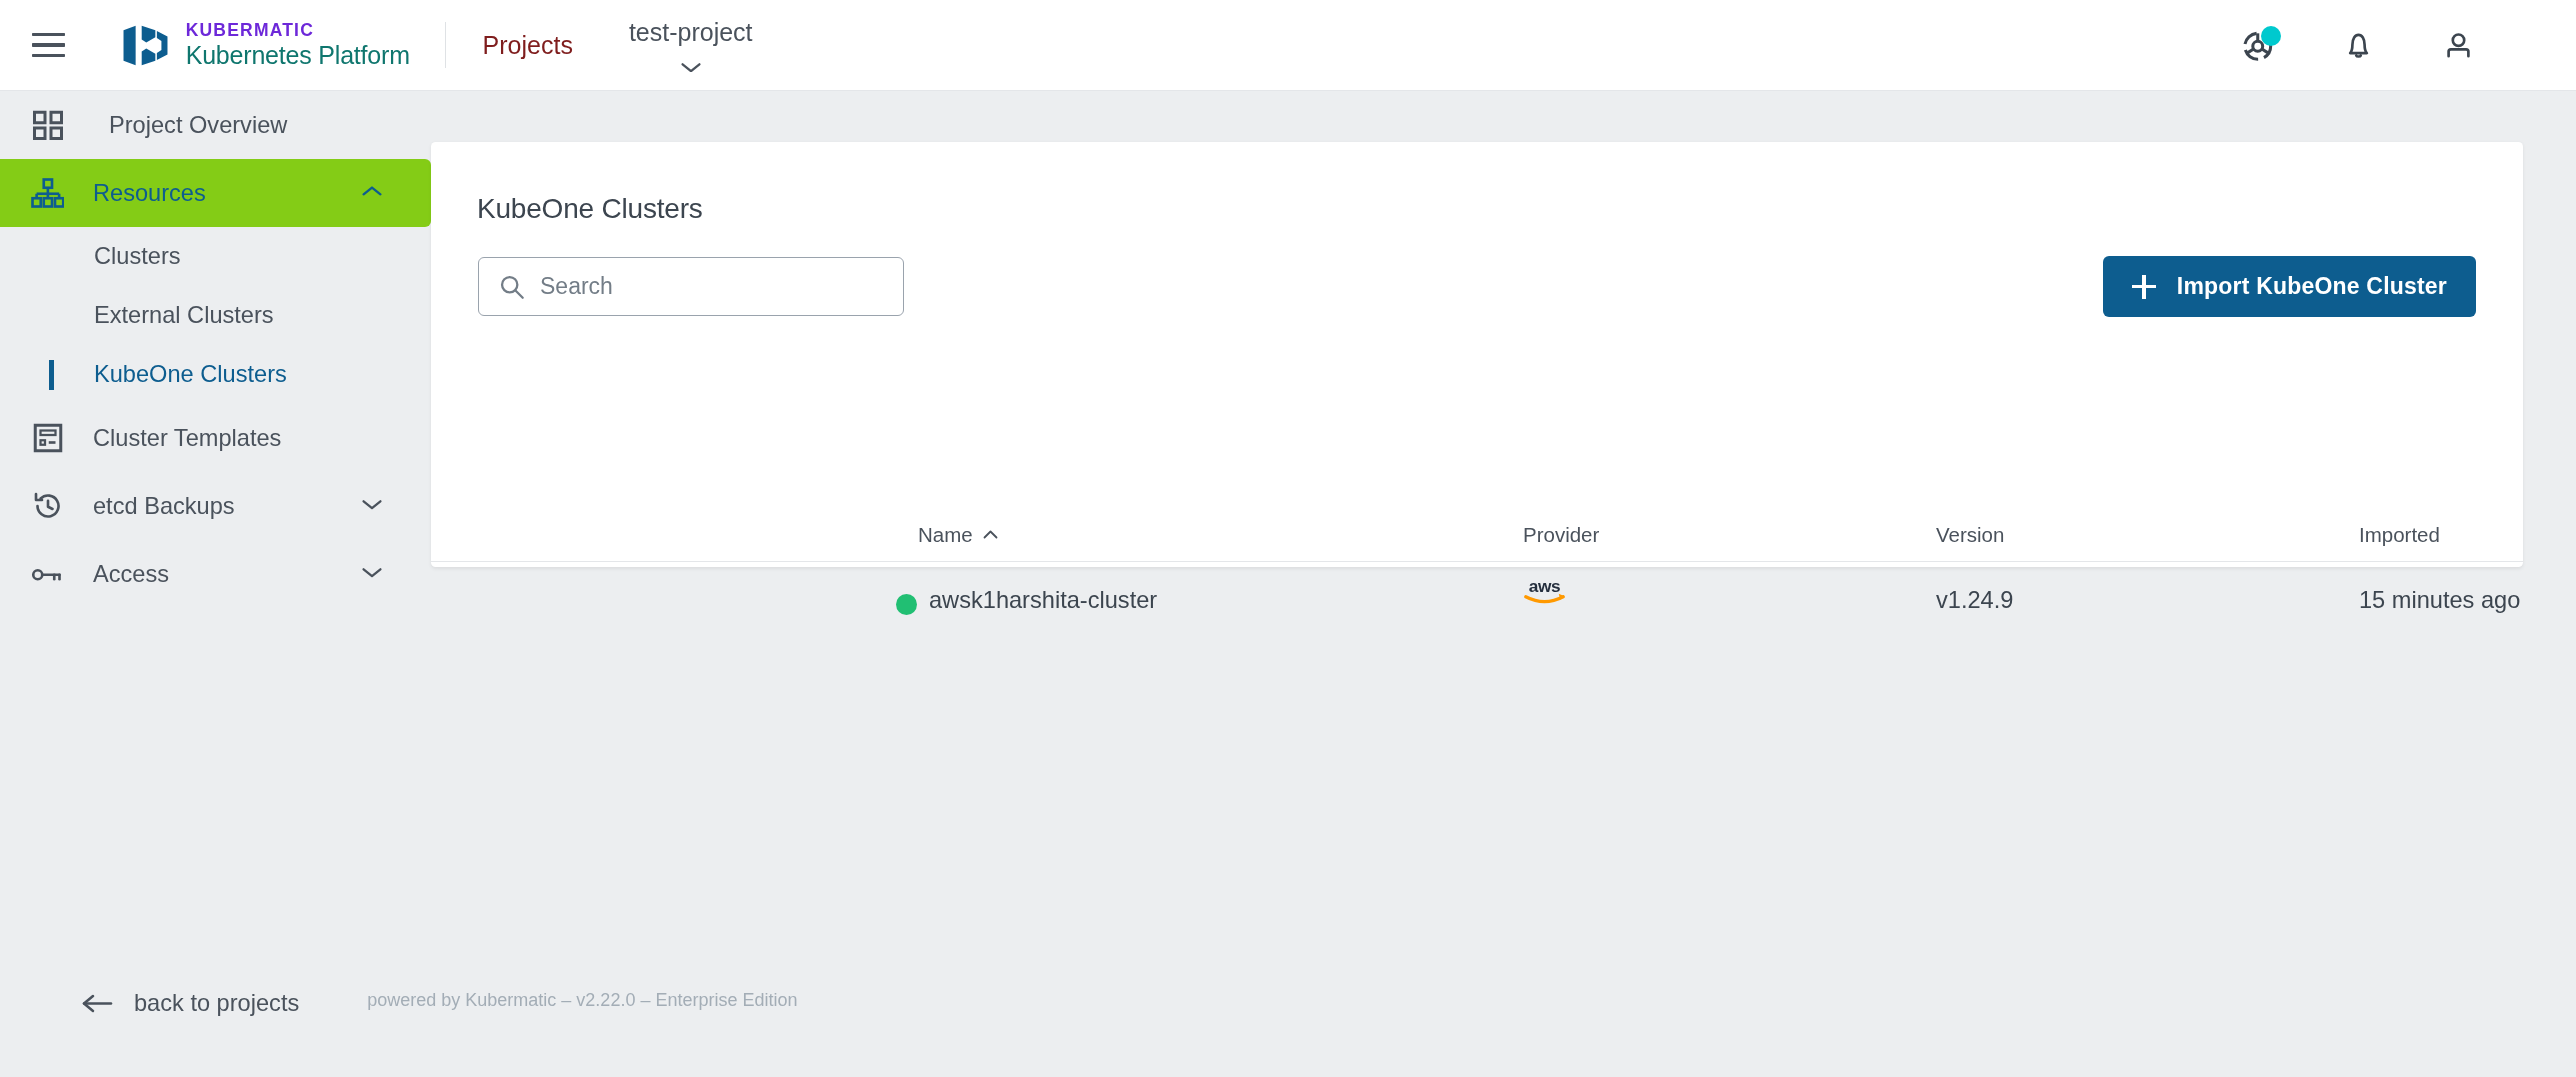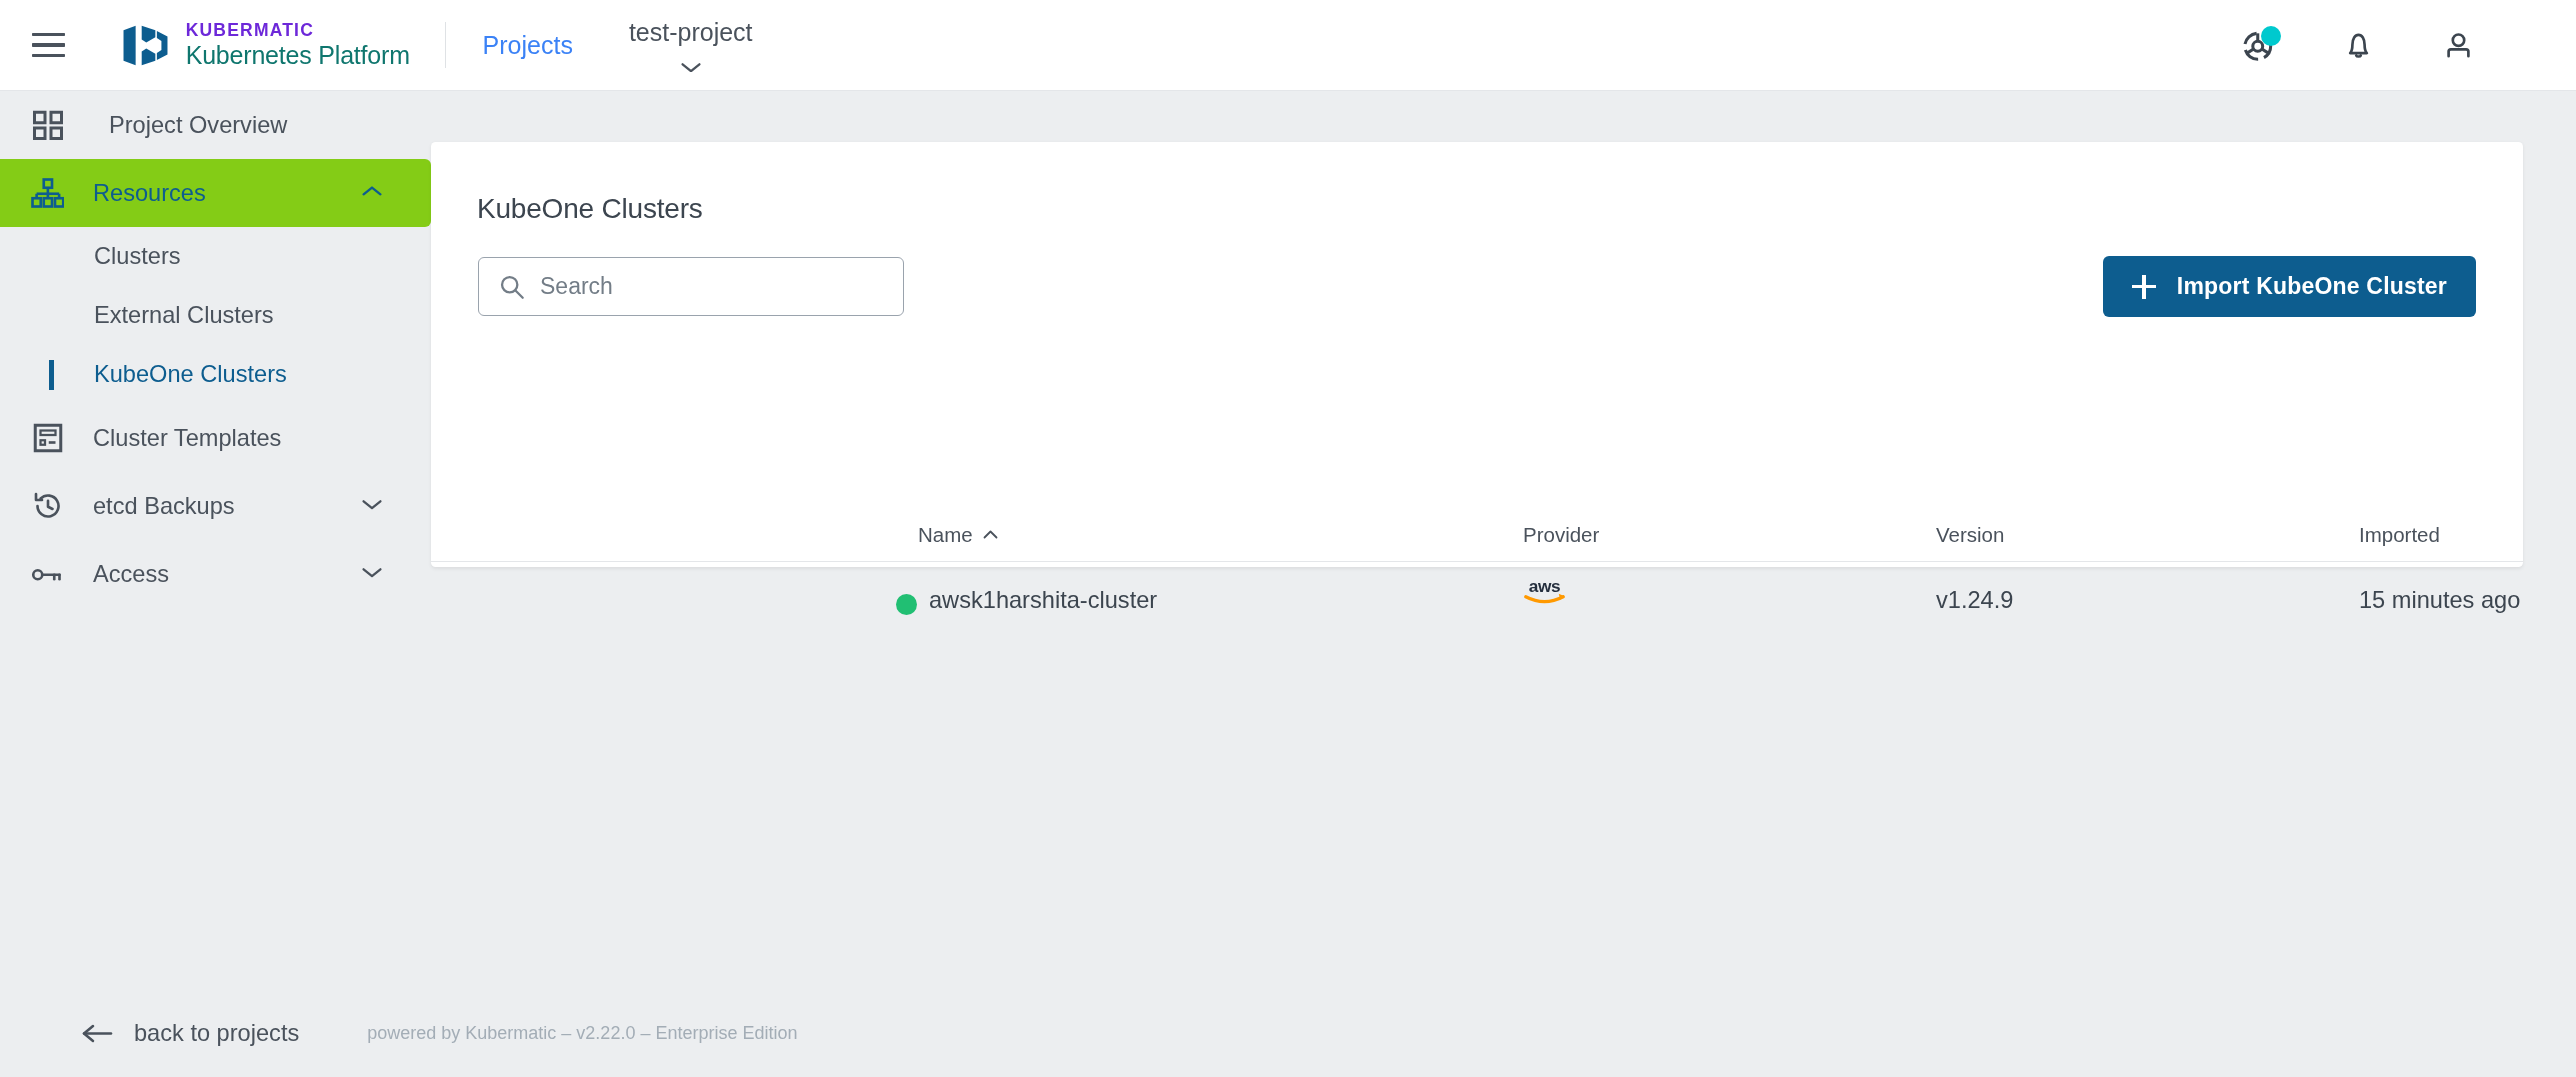--- a/index.html
+++ b/index.html
@@ -36,21 +36,21 @@
   }
   .brand-bottom {
     font-size: 25px; font-weight: 400; color: #0f766e;
     margin-top: 3px; letter-spacing: -0.2px;
   }
 
   .topdivider {
     width: 0.8px; height: 46px; background: #dfe2e5; margin-left: 35px;
   }
   .nav-projects {
-    margin-left: 37px; font-size: 25px; color: #3b82f6;
+    margin-left: 37px; font-size: 25px; color: #7f1d1d;
     cursor: pointer;
   }
   .project-select {
     margin-left: 56px; display: flex; align-items: center; gap: 15px;
     cursor: pointer;
     flex-direction: column;
   }
   .project-name { font-size: 25px; color: #4a525c; }
   .chev-down {
     width: 20px; height: 10.7px;
@@ -168,21 +168,21 @@
   }
   .r-name { left: 498px; }
   .r-prov { left: 1090px; top: 12px; }
   .r-vers { left: 1505px; }
   .r-imp  { left: 1928px; }
   .aws-logo { width: 47px; height: 30px; }
 
   
   .footer {
     position: absolute; bottom: 0; left: 0; width: 2576px; height: 87px;
-    display: flex; align-items: center;
+    display: flex; align-items: flex-start;
   }
   .back-link {
     display: flex; align-items: center; gap: 20px;
     margin-left: 81px; cursor: pointer;
   }
   .back-arrow { width: 33px; height: 21px; }
   .back-txt { font-size: 23.6px; color: #4a525c; }
   .powered {
     margin-left: 68px; font-size: 18px; color: #a3adb6;
   }

